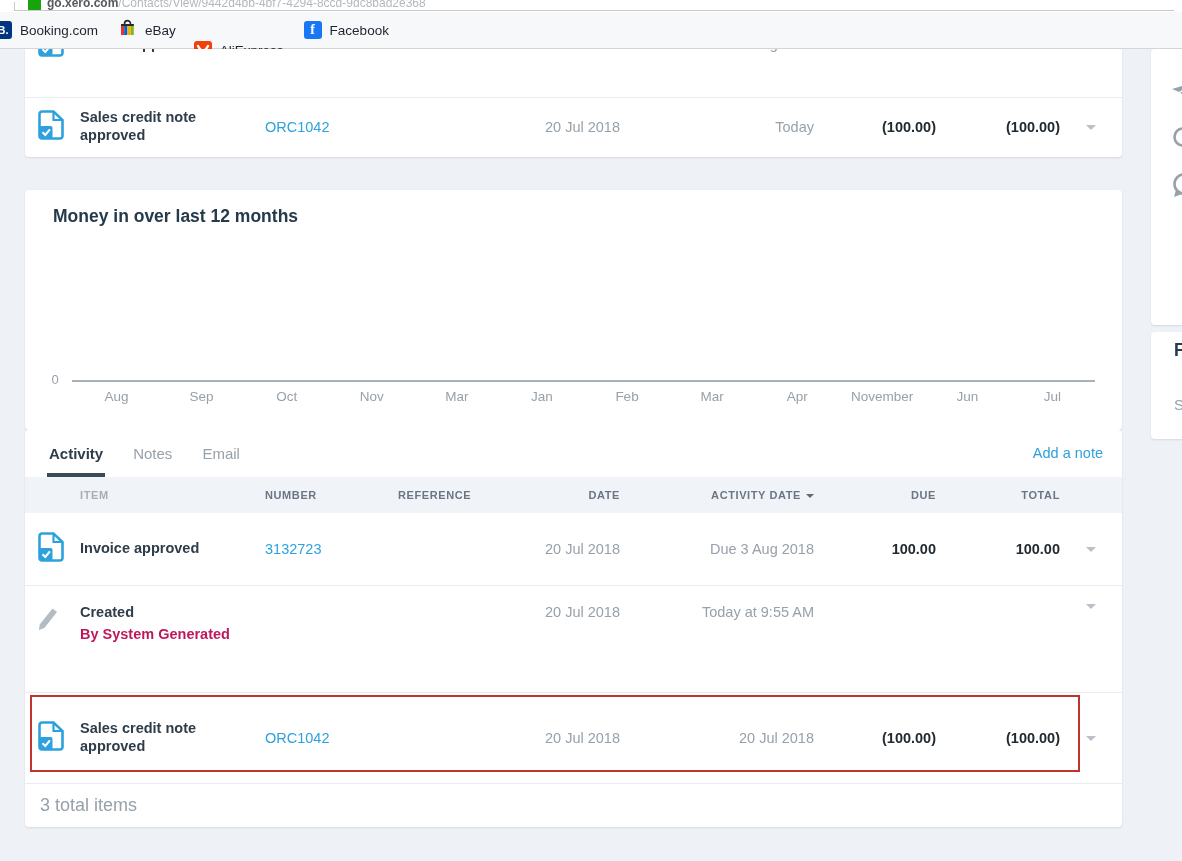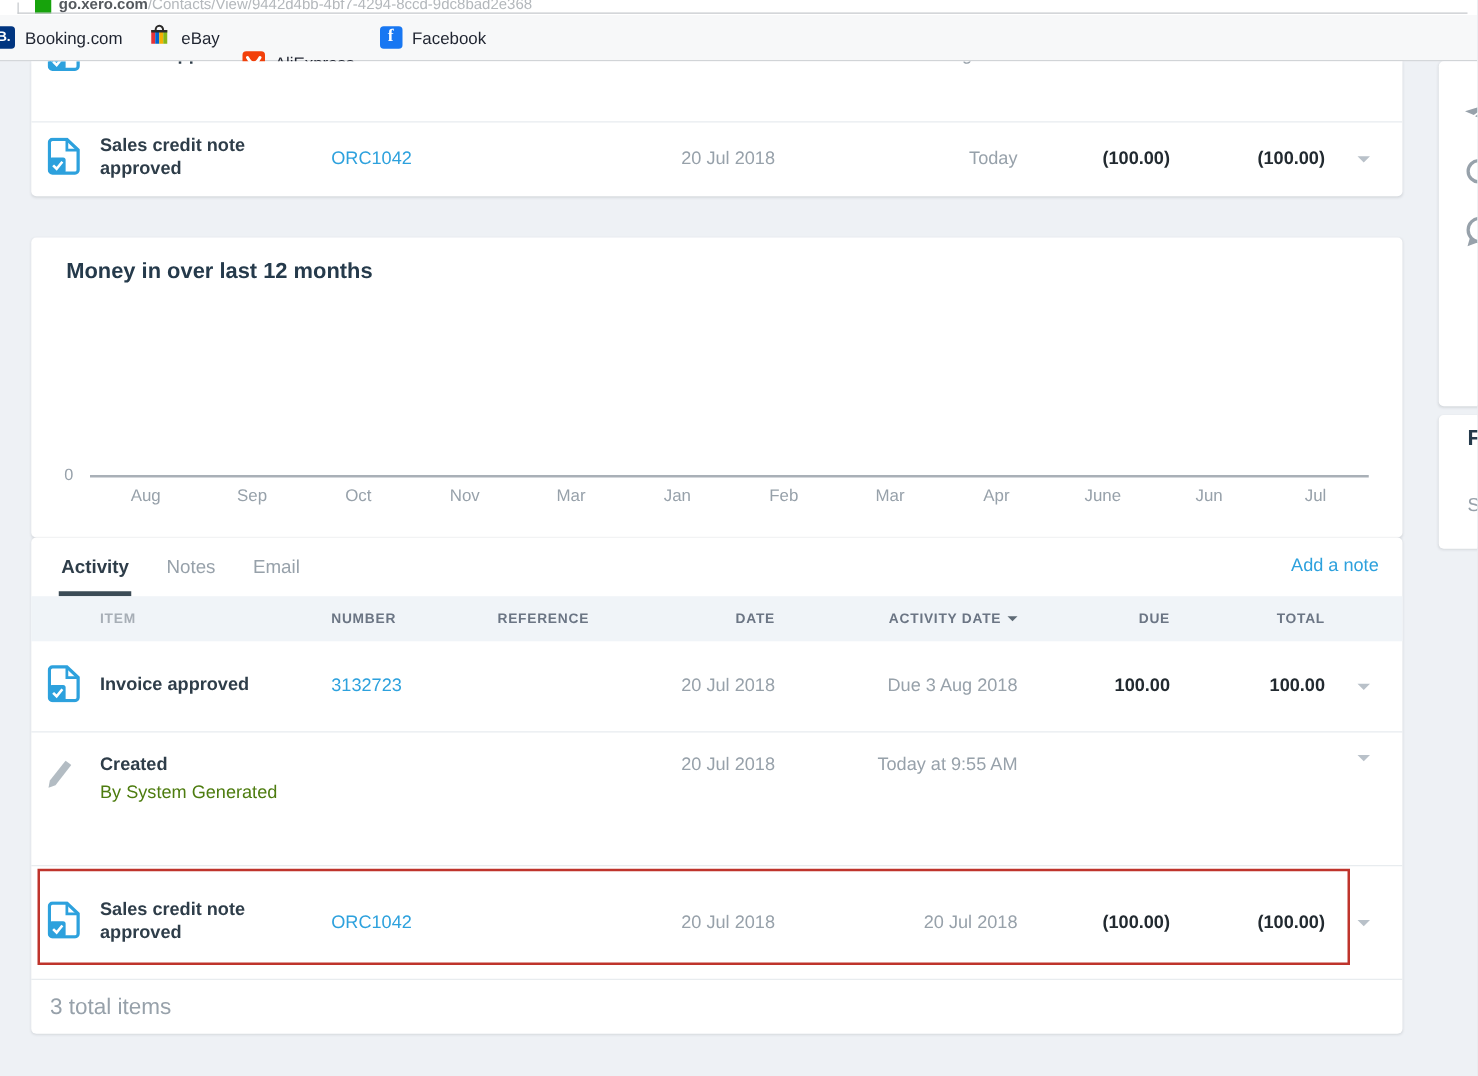--- a/index.html
+++ b/index.html
@@ -30,21 +30,21 @@
   
   .trow { display:grid; grid-template-columns:55px 175px 135px 90px 140px 194px 122px 124px 1fr; align-items:center; }
   .c-icon { padding-left:13px; }
   .c-item { font-size:14.5px; font-weight:700; color:#2e3d49; line-height:1.22; }
   .c-number { font-size:14.5px; color:#2da1dd; padding-left:10px; cursor:pointer; }
   .c-ref { padding-left:8px; font-size:14.5px; color:#97a1aa; }
   .c-date, .c-activity { text-align:right; font-size:14.5px; color:#97a1aa; }
   .c-due, .c-total { text-align:right; font-size:14.5px; font-weight:700; color:#222a30; }
   .c-caret { display:flex; justify-content:center; }
   .caret { width:0; height:0; border-left:5px solid transparent; border-right:5px solid transparent; border-top:5px solid #b9c1c9; cursor:pointer; }
-  .sub { font-size:14.5px; font-weight:400; color:#4d7c0f; margin-top:4px; }
+  .sub { font-size:14.5px; font-weight:700; color:#be185d; margin-top:4px; }
 
   
   .topcard { left:25px; top:49px; width:1097px; height:108px; border-radius:0 0 4px 4px; overflow:hidden; }
   .clipzone { position:relative; height:48px; overflow:hidden; }
   .frag-icon { position:absolute; left:13px; top:-22px; }
   .frag-item { position:absolute; left:55px; top:-13px; font-size:14.5px; font-weight:700; color:#2e3d49; white-space:nowrap; }
   .frag-activity { position:absolute; left:595px; width:194px; top:-13px; text-align:right; font-size:14.5px; color:#97a1aa; white-space:nowrap; }
   .toprow { height:59px; border-top:1px solid #e8ecef; }
 
   
@@ -173,21 +173,21 @@
     <div class="months">
       <span>Aug</span>
       <span>Sep</span>
       <span>Oct</span>
       <span>Nov</span>
       <span>Mar</span>
       <span>Jan</span>
       <span>Feb</span>
       <span>Mar</span>
       <span>Apr</span>
-      <span>June</span>
+      <span>November</span>
       <span>Jun</span>
       <span>Jul</span>
     </div>
   </div>
 
   <div class="card actcard">
     <div class="tabs">
       <div class="tab active">Activity</div>
       <div class="tab">Notes</div>
       <div class="tab">Email</div>

